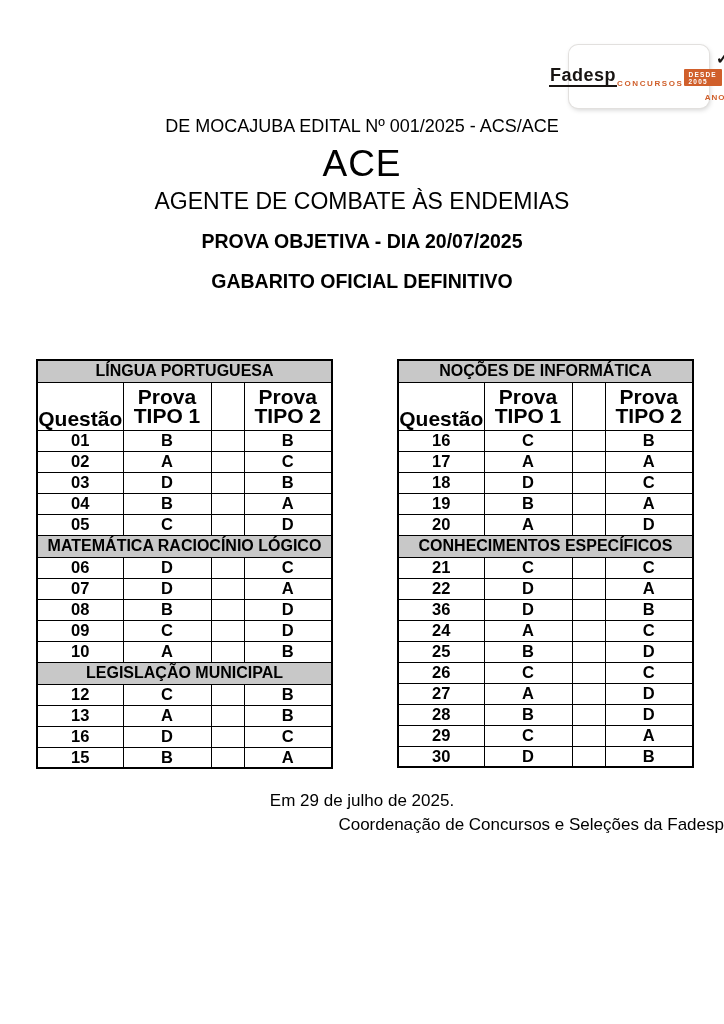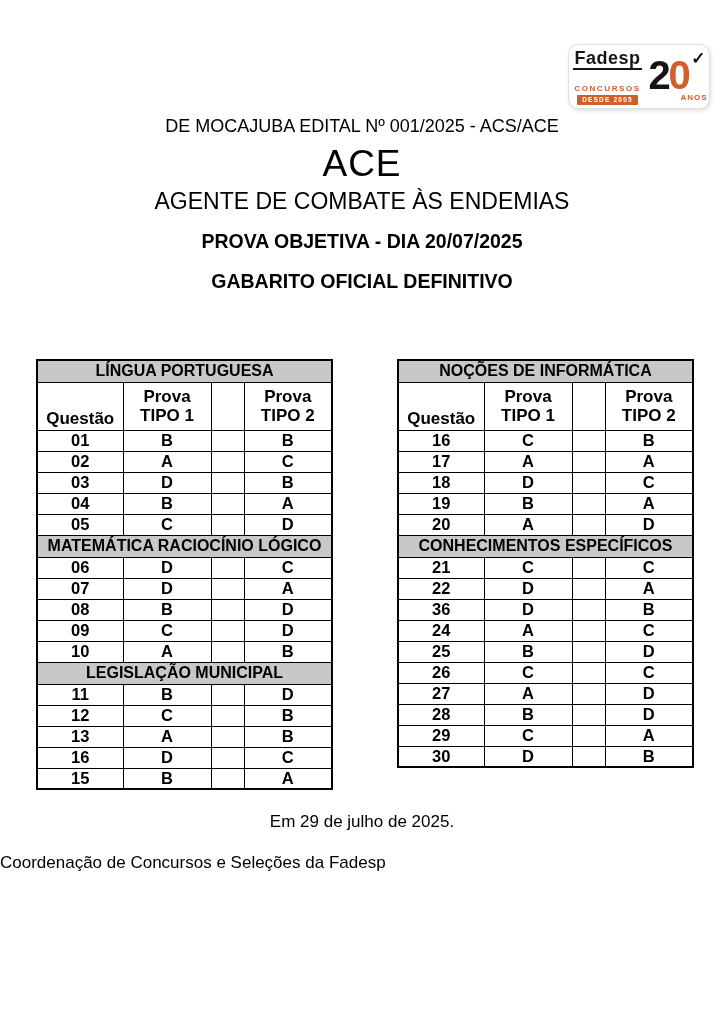--- a/index.html
+++ b/index.html
@@ -22,21 +22,21 @@
     width: 140px;
     height: 63px;
     background: #fff;
     border-radius: 9px;
     box-shadow: 0 0 0 1px #e2e0de, 1px 2px 5px rgba(0,0,0,.18);
     display: flex;
     align-items: center;
     justify-content: center;
     gap: 7px;
   }
-  .logo-left { display: flex; flex-direction: column; align-items: center; }
+  .logo-left { display: flex; flex-direction: row; align-items: center; }
   .logo-brand {
     font-size: 18px; font-weight: bold; color: #181412;
     letter-spacing: .5px; line-height: 18px;
     border-bottom: 2px solid #181412; padding: 0 1px 1px 1px;
   }
   .logo-concursos {
     color: var(--orange); font-size: 8px; font-weight: bold;
     letter-spacing: 1.6px; margin-top: 14px;
   }
   .logo-since {
@@ -87,28 +87,28 @@
     font-weight: bold;
     padding: 0;
     overflow: hidden;
     white-space: nowrap;
   }
   .section-cell {
     background: var(--section-bg);
     height: 22px;
     font-size: 16px;
   }
-  .colhead-row td { height: 48px; font-size: 17px; line-height: 19px; }
+  .colhead-row td { height: 48px; font-size: 21px; line-height: 19px; }
   .q-head { vertical-align: bottom; padding-bottom: 2px !important; }
   .p-head { vertical-align: middle; }
   .body-row td { height: 21px; font-size: 16.5px; }
 
   
   .footer-date { margin-top: 22px; font-size: 17px; text-align: center; }
-  .footer-org  { margin-top: 21px; font-size: 17px; text-align: left; }
+  .footer-org  { margin-top: 4px; font-size: 17px; text-align: right; }
 </style>
 </head>
 <body>
 
 <div class="page">
 
   <div class="logo">
     <div class="logo-left">
       <div class="logo-brand">Fadesp</div>
       <div class="logo-concursos">CONCURSOS</div>
@@ -214,26 +214,20 @@
           <tr class="body-row">
             <td class="q-cell">10</td>
             <td class="a-cell">A</td>
             <td class="spacer"></td>
             <td class="a-cell">B</td>
           </tr>
           <tr>
             <td class="section-cell" colspan="4">LEGISLAÇÃO MUNICIPAL</td>
           </tr>
           <tr class="body-row">
-            <td class="q-cell">11</td>
-            <td class="a-cell">B</td>
-            <td class="spacer"></td>
-            <td class="a-cell">D</td>
-          </tr>
-          <tr class="body-row">
             <td class="q-cell">12</td>
             <td class="a-cell">C</td>
             <td class="spacer"></td>
             <td class="a-cell">B</td>
           </tr>
           <tr class="body-row">
             <td class="q-cell">13</td>
             <td class="a-cell">A</td>
             <td class="spacer"></td>
             <td class="a-cell">B</td>

